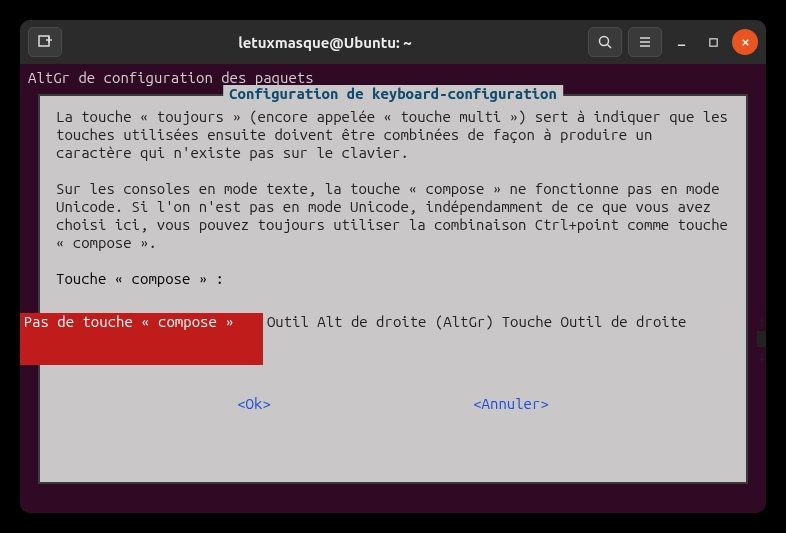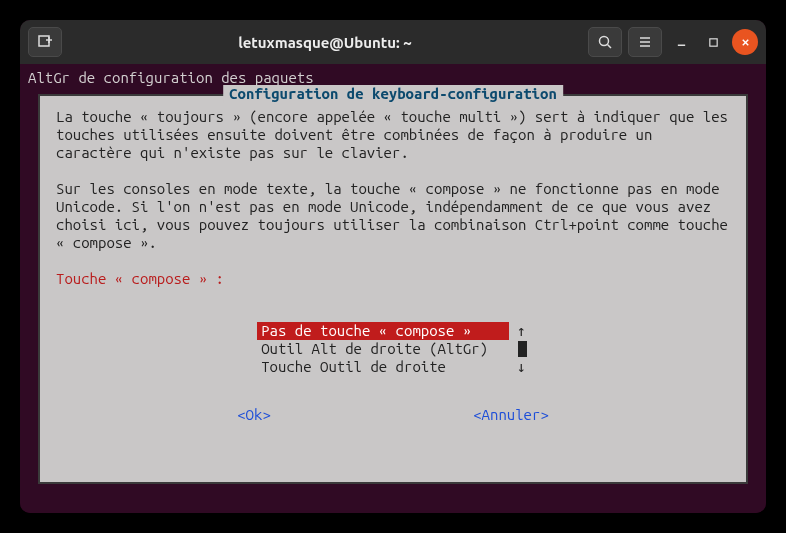--- a/index.html
+++ b/index.html
@@ -112,32 +112,32 @@
     color: #0c4a6e;
     padding: 0 6px;
     font-weight: bold;
   }
   .paragraph {
     white-space: pre-wrap;
     margin-bottom: 18px;
     color: #222;
   }
   .prompt-label {
-    margin-bottom: 34px;
-    color: #b91c1c;
+    margin-bottom: 25px;
+    color: #000000;
   }
   .options-row {
     display: flex;
     justify-content: center;
     gap: 8px;
     margin-bottom: 30px;
   }
   .options {
     display: flex;
-    flex-direction: column;
+    flex-direction: row;
   }
   .opt {
     padding: 0 4px;
     white-space: pre;
     color: #222;
   }
   .opt.selected {
     background: #c01c1c;
     color: #fff;
   }

